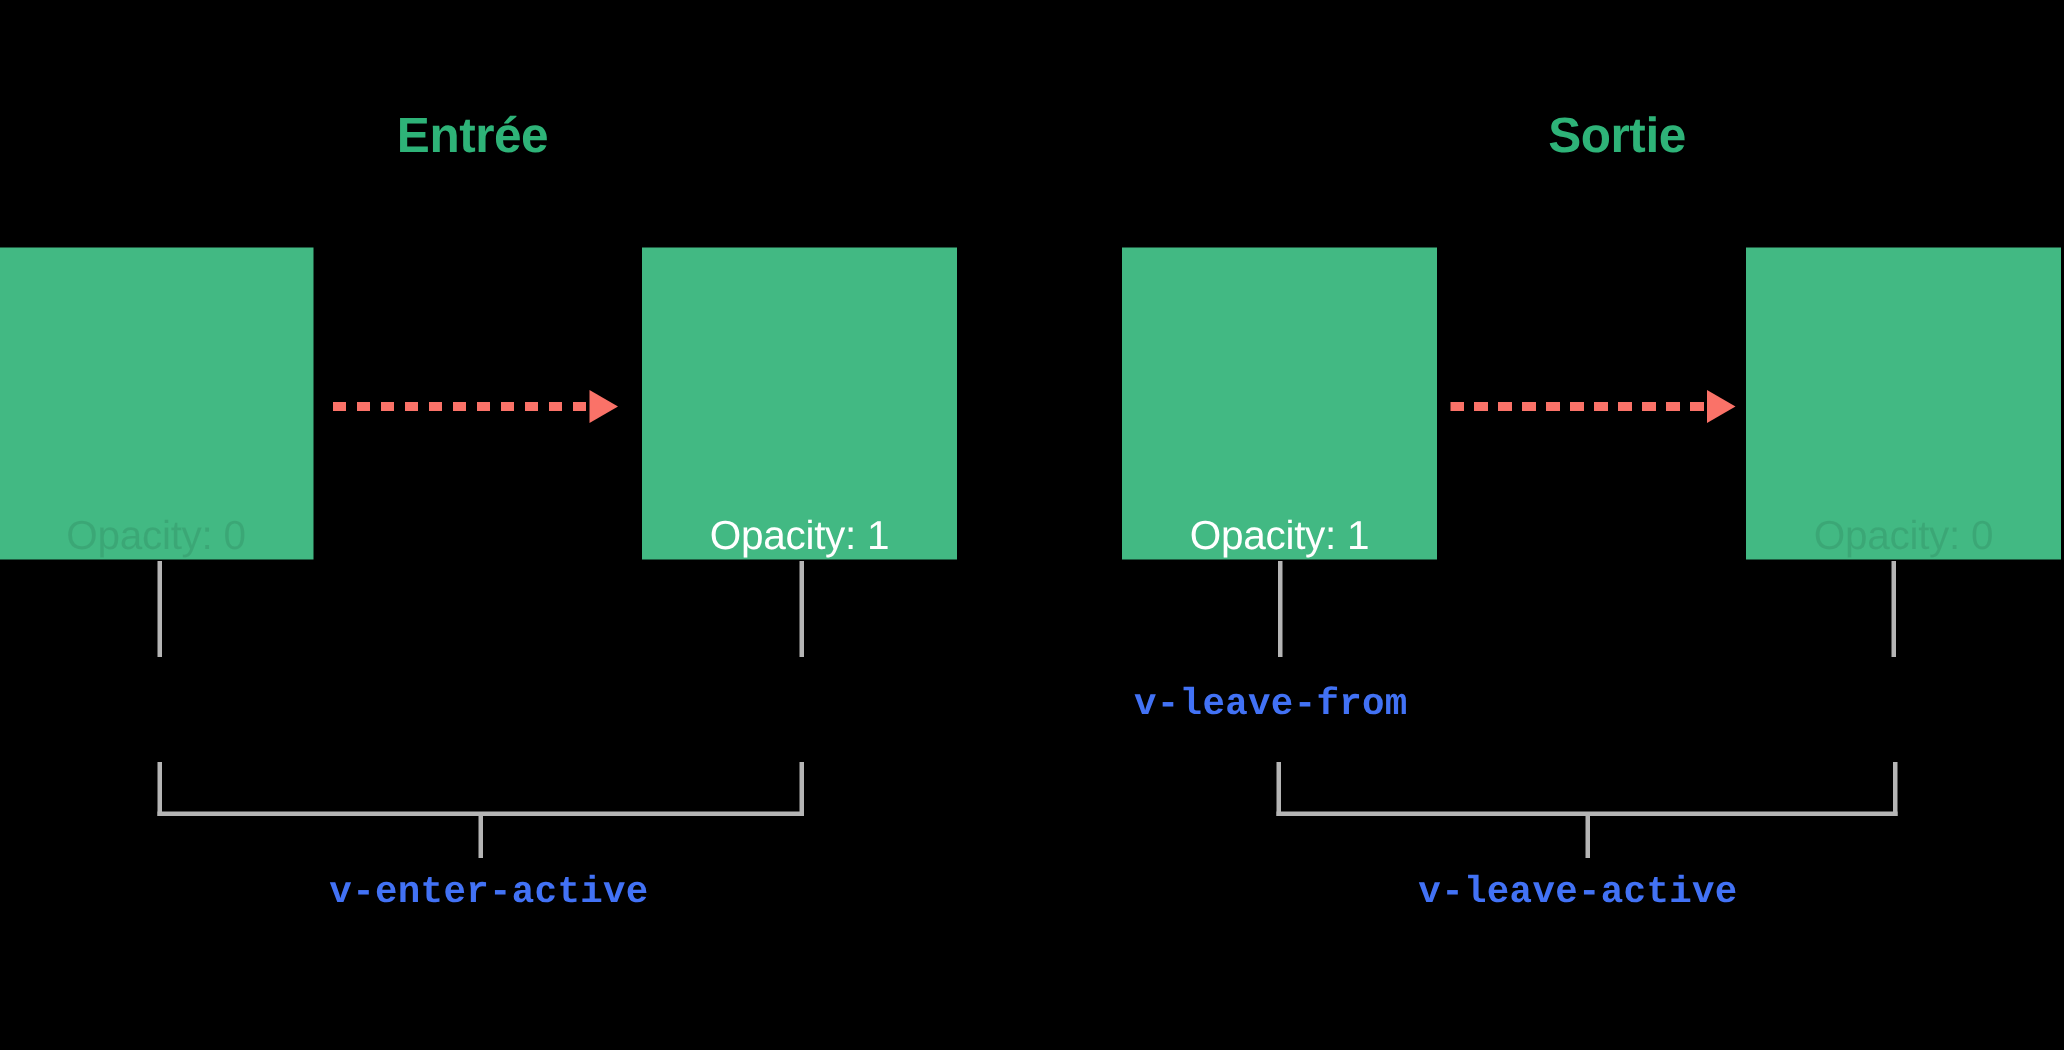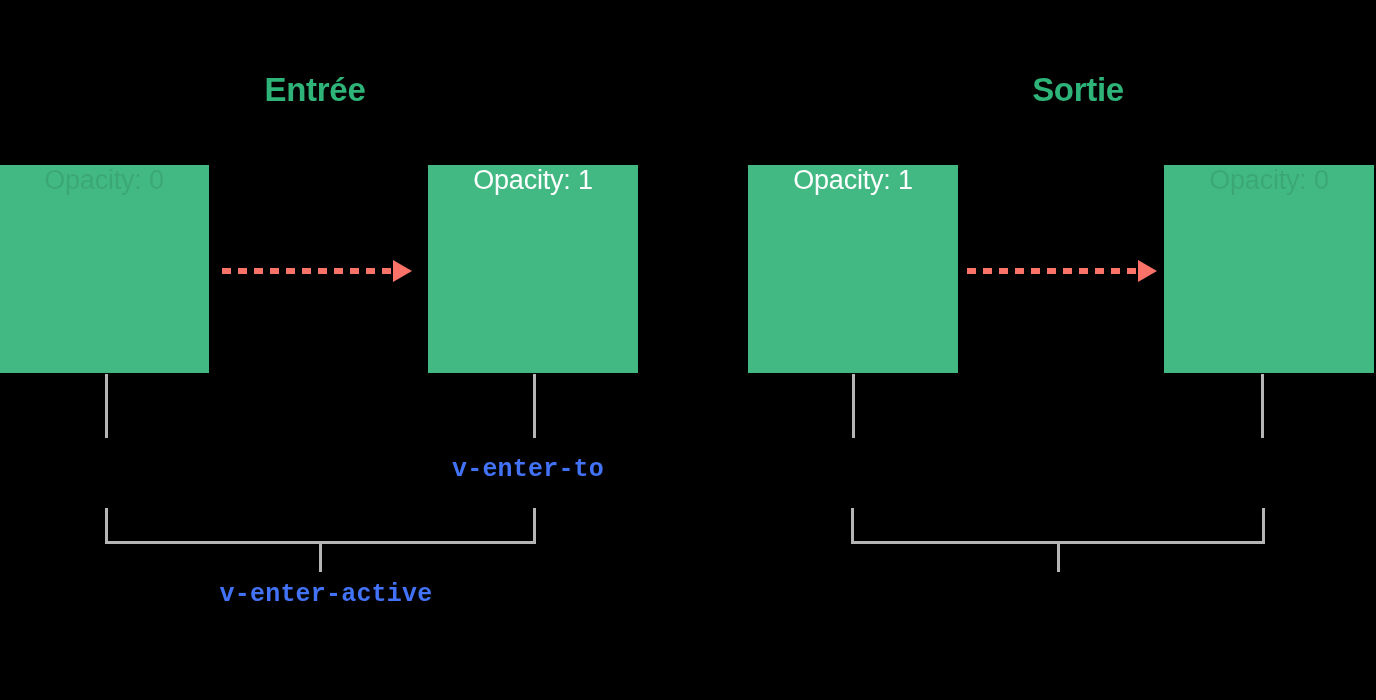--- a/index.html
+++ b/index.html
@@ -35,21 +35,21 @@
   #title-leave { left: 1062px; top: 71px; margin-left: 16px; }
 
   
   .state-box {
     position: absolute;
     top: 165px;
     width: 210px;
     height: 208px;
     background: #42b983;
     display: flex;
-    align-items: flex-start;
+    align-items: flex-end;
     justify-content: center;
   }
   .state-box .box-label {
     font-family: "Liberation Sans", sans-serif;
     font-size: 27px;
     color: #ffffff;
     white-space: nowrap;
     letter-spacing: -0.2px;
   }
   .state-box.faded .box-label {
@@ -192,28 +192,29 @@
   <div id="box-leave-to" class="state-box faded">
     <span class="box-label">Opacity: 0</span>
   </div>
 
   <div id="stem-enter-from" class="stem"></div>
   <div id="stem-enter-to" class="stem"></div>
   <div id="stem-leave-from" class="stem"></div>
   <div id="stem-leave-to" class="stem"></div>
 
 
-  <div id="label-enter-to" class="class-label">v-enter-to</div>
-
+
+  <div id="label-leave-from" class="class-label">v-leave-from</div>
 
 
   <div id="bracket-enter" class="bracket">
     <div class="bracket-stem"></div>
   </div>
 
   <div id="bracket-leave" class="bracket">
     <div class="bracket-stem"></div>
   </div>
 
   <div id="active-enter" class="active-label">v-enter-active</div>
 
+  <div id="active-leave" class="active-label">v-leave-active</div>
 
 </div>
 
 </body></html>

